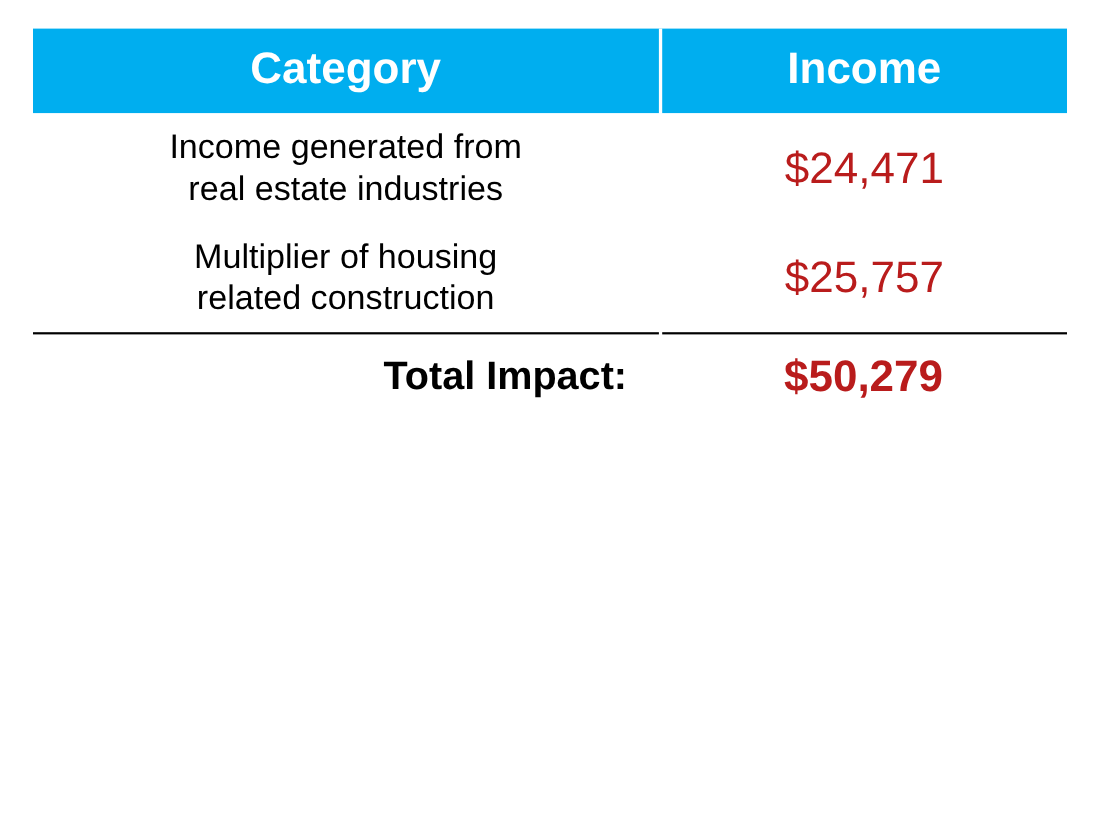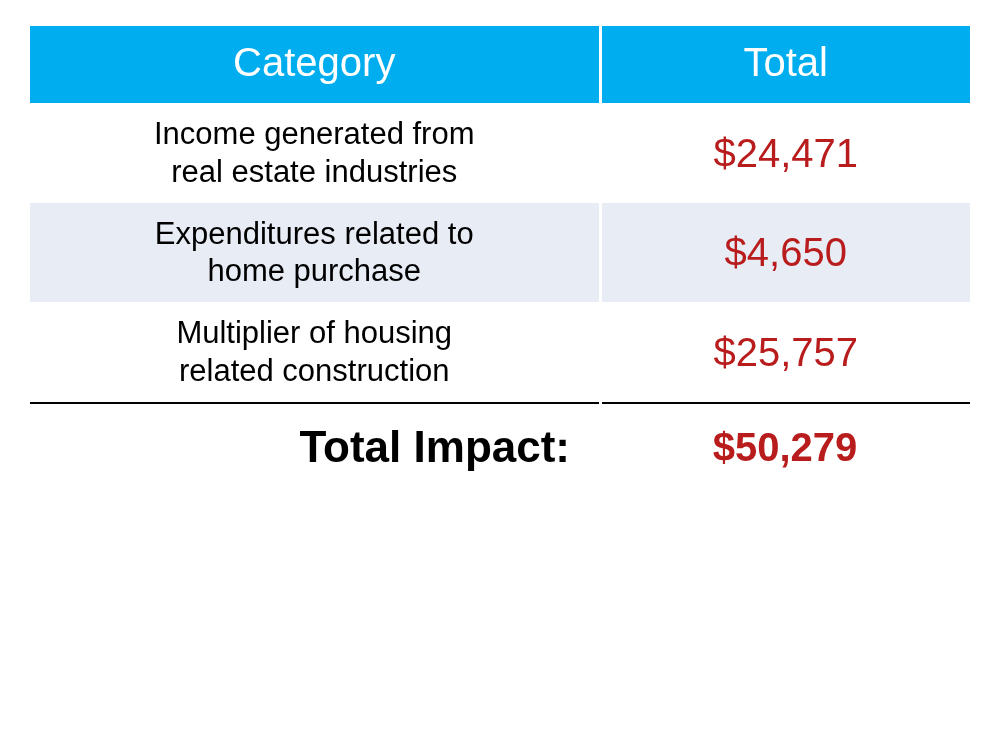--- a/index.html
+++ b/index.html
@@ -31,21 +31,21 @@
     border-collapse: collapse;
     table-layout: fixed;
   }
 
   table.impact-table col.col-category { width: 570px; }
   table.impact-table col.col-amount { width: 370px; }
 
   thead th {
     background: #00AEEF;
     color: #ffffff;
-    font-weight: normal;
+    font-weight: bold;
     font-size: 40px;
     padding: 14px 10px 18px 10px;
     text-align: center;
     vertical-align: middle;
     border: none;
   }
 
   thead th.th-category {
     border-right: 3px solid #ffffff;
   }
@@ -85,21 +85,21 @@
 
   tbody tr.total-row td {
     background: #ffffff;
     font-weight: bold;
     border-top: 2px solid #000000;
     padding-top: 16px;
   }
 
   tbody tr.total-row td.cell-category {
     text-align: right;
-    font-size: 44px;
+    font-size: 36px;
     padding-right: 30px;
     border-right: none;
   }
 
   tbody tr.total-row td.cell-amount {
     font-size: 40px;
   }
 
   .line2 { display: block; }
 </style>
@@ -109,37 +109,30 @@
 <div class="page">
   <div class="table-wrap">
     <table class="impact-table">
       <colgroup>
         <col class="col-category">
         <col class="col-amount">
       </colgroup>
       <thead>
         <tr>
           <th class="th-category">Category</th>
-          <th class="th-amount">Total</th>
+          <th class="th-amount">Income</th>
         </tr>
       </thead>
       <tbody>
         <tr class="row-odd row-1">
           <td class="cell-category">
             <span class="line1">Income generated from</span>
             <span class="line2">real estate industries</span>
           </td>
           <td class="cell-amount">$24,471</td>
-        </tr>
-        <tr class="row-even row-2">
-          <td class="cell-category">
-            <span class="line1">Expenditures related to</span>
-            <span class="line2">home purchase</span>
-          </td>
-          <td class="cell-amount">$4,650</td>
         </tr>
         <tr class="row-odd row-3">
           <td class="cell-category">
             <span class="line1">Multiplier of housing</span>
             <span class="line2">related construction</span>
           </td>
           <td class="cell-amount">$25,757</td>
         </tr>
         <tr class="total-row">
           <td class="cell-category">Total Impact:</td>

